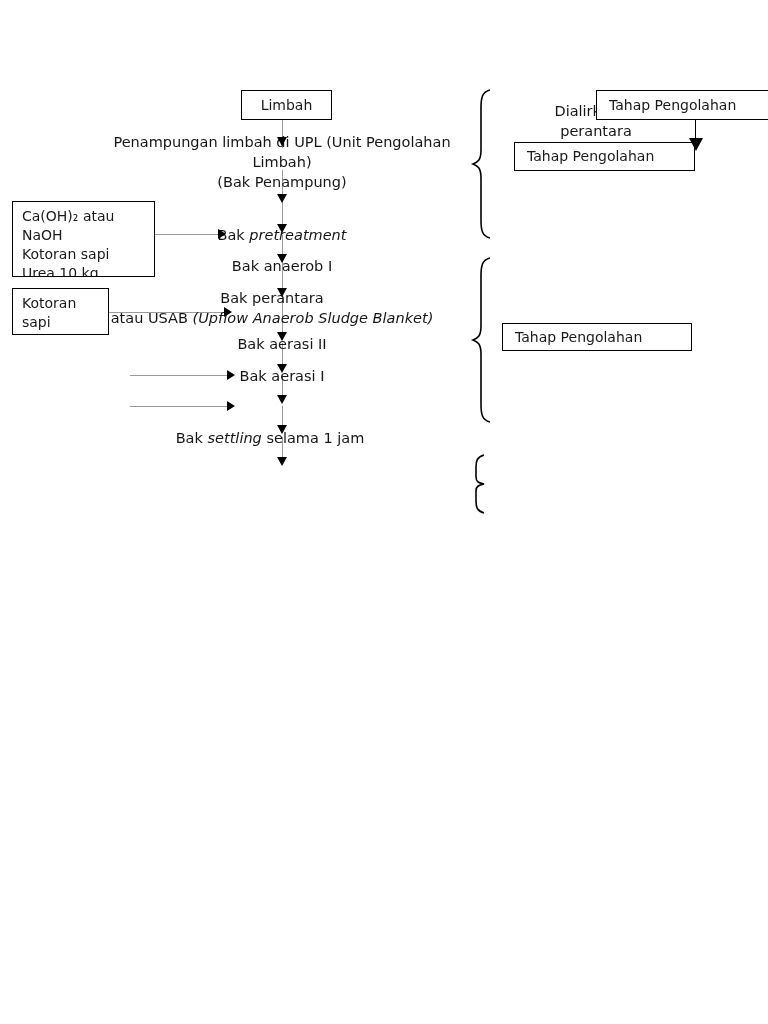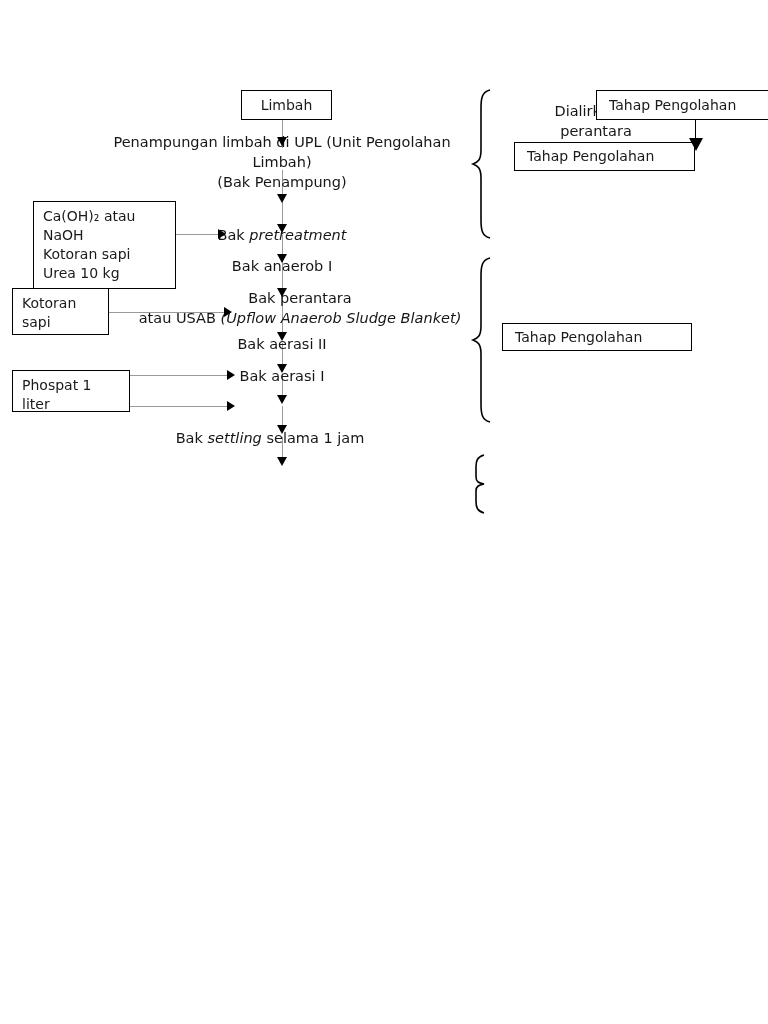--- a/index.html
+++ b/index.html
@@ -159,42 +159,39 @@
 
   <div class="flowtext" style="left:82px; top:132px; width:400px;"><span>Penampungan limbah di UPL (Unit Pengolahan</span>
 <span>Limbah)</span>
 <span>(Bak Penampung)</span></div>
 
 
   <div class="flowtext" style="left:82px; top:225px; width:400px;"><span>Bak </span><i>pretreatment</i></div>
 
   <div class="flowtext" style="left:82px; top:256px; width:400px;"><span>Bak anaerob I</span></div>
 
-  <div class="flowtext" style="left:80px; top:288px; width:440px;"><span>Bak perantara</span>
+  <div class="flowtext" style="left:52px; top:288px; width:440px;"><span>Bak perantara</span>
 <span>atau USAB </span><i>(Upflow Anaerob Sludge Blanket)</i></div>
 
   <div class="flowtext" style="left:82px; top:334px; width:400px;"><span>Bak aerasi II</span></div>
 
   <div class="flowtext" style="left:82px; top:366px; width:400px;"><span>Bak aerasi I</span></div>
 
 
   <div class="flowtext" style="left:70px; top:428px; width:400px;"><span>Bak </span><i>settling</i><span> selama 1 jam</span></div>
 
-  <div class="box" style="left:12px; top:201px; width:143px; height:88px;margin-left:21px;"><span>Ca(OH)₂ atau</span>
+  <div class="box" style="left:12px; top:201px; width:143px; height:76px;"><span>Ca(OH)₂ atau</span>
 <span>NaOH</span>
 <span>Kotoran sapi</span>
 <span>Urea 10 kg</span></div>
 
   <div class="box" style="left:12px; top:288px; width:97px; height:47px;"><span>Kotoran</span>
 <span>sapi</span>
 <span>Urea 10 kg</span></div>
 
-  <div class="box" style="left:12px; top:370px; width:118px; height:42px;"><span>Phospat 1</span>
-<span>liter</span>
-</div>
 
   <div class="hline" style="left:155px; top:234px; width:66px;"></div>
   <div class="arrow-right" style="left:218px; top:229px;"></div>
 
   <div class="hline" style="left:109px; top:312px; width:118px;"></div>
   <div class="arrow-right" style="left:224px; top:307px;"></div>
 
   <div class="hline" style="left:130px; top:375px; width:100px;"></div>
   <div class="arrow-right" style="left:227px; top:370px;"></div>
 

